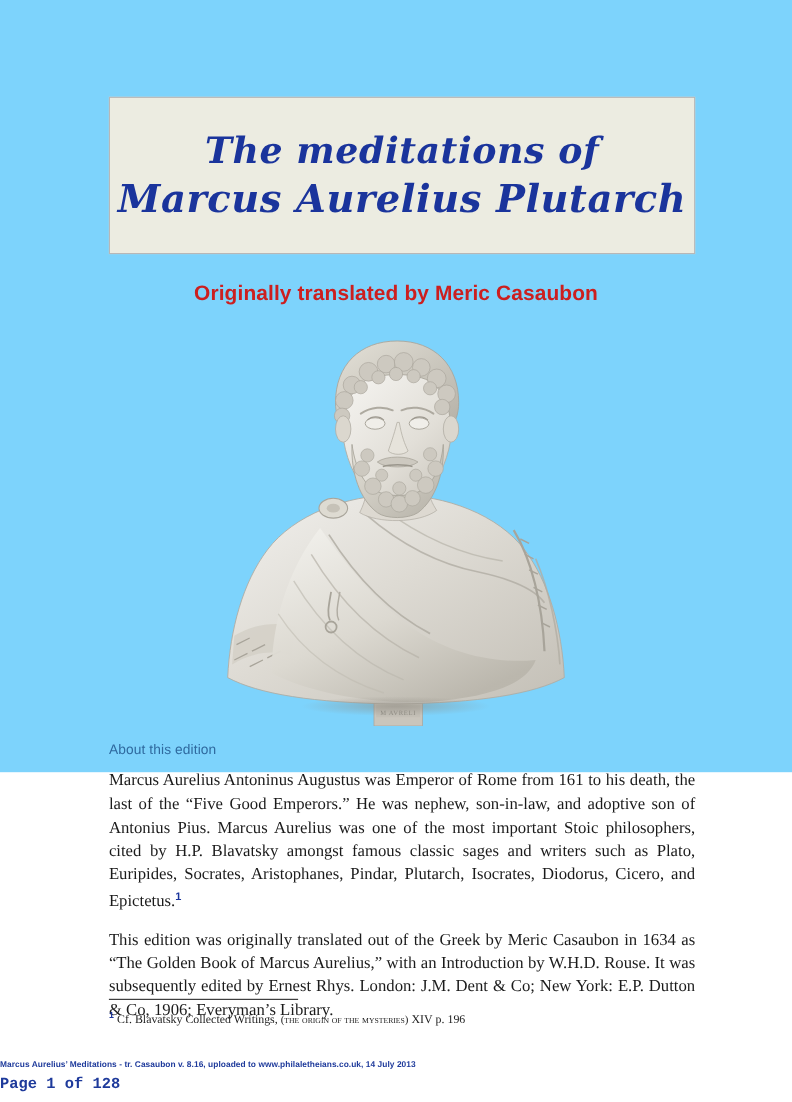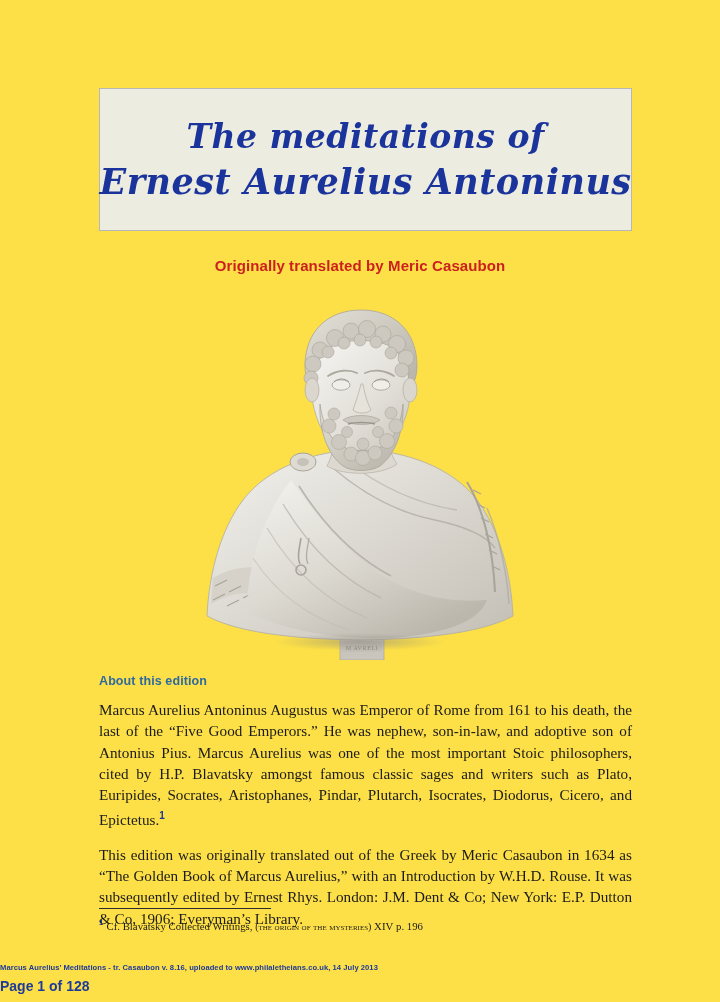--- a/index.html
+++ b/index.html
@@ -12,22 +12,22 @@
     height: 1002px;
     position: relative;
     font-family: "Liberation Serif", serif;
     overflow: hidden;
   }
 
   .page {
     position: absolute;
     left: 0; top: 0;
     width: 720px;
-    height: 1002px;
-    background: #fde047;
+    height: 702px;
+    background: #7dd3fc;
   }
 
   
   .title-box {
     position: absolute;
     left: 99px;
     top: 88px;
     width: 533px;
     height: 143px;
     background: #ecece1;
@@ -58,21 +58,21 @@
   
   .subtitle {
     position: absolute;
     left: 0;
     top: 257px;
     width: 720px;
     text-align: center;
     color: #cc1f1f;
     font-family: "Liberation Sans", sans-serif;
     font-weight: bold;
-    font-size: 15px;
+    font-size: 19px;
     letter-spacing: 0.1px;
   }
 
   
   .bust-wrap {
     position: absolute;
     left: 195px;
     top: 300px;
     width: 330px;
     height: 360px;
@@ -82,21 +82,21 @@
   
   .content {
     position: absolute;
     left: 99px;
     top: 674px;
     width: 533px;
   }
   .section-head {
     color: #2f6a9f;
     font-family: "Liberation Sans", sans-serif;
-    font-weight: bold;
+    font-weight: normal;
     font-size: 12.5px;
     margin: 0 0 11px 0;
     letter-spacing: 0.1px;
   }
   p.body {
     margin: 0 0 13px 0;
     font-family: "Liberation Serif", serif;
     font-size: 15.2px;
     line-height: 21.3px;
     color: #1b1b1b;
@@ -153,35 +153,35 @@
   .footer-line {
     color: #1e3a9b;
     font-family: "Liberation Sans", sans-serif;
     font-weight: bold;
     font-size: 7.6px;
     letter-spacing: 0.05px;
     line-height: 12px;
   }
   .page-number {
     color: #1e3a9b;
-    font-family: Liberation Sans, sans-serif;
+    font-family: Liberation Mono, monospace;
     font-weight: bold;
     font-size: 14px;
     line-height: 20px;
     margin-top: 2px;
   }
 </style>
 </head>
 <body>
 
 <div class="page">
 
   <div class="title-box">
     <div class="title-line title-line-1">The meditations of</div>
-    <div class="title-line title-line-2">Ernest Aurelius Antoninus</div>
+    <div class="title-line title-line-2">Marcus Aurelius Plutarch</div>
   </div>
 
   <div class="subtitle">Originally translated by Meric Casaubon</div>
 
   <div class="bust-wrap">
     <svg width="330" height="360" viewBox="0 0 330 360">
       <defs>
         <linearGradient id="marbleMain" x1="0" y1="0" x2="1" y2="1">
           <stop offset="0%" stop-color="#f2f1ee"></stop>
           <stop offset="45%" stop-color="#dedbd4"></stop>

